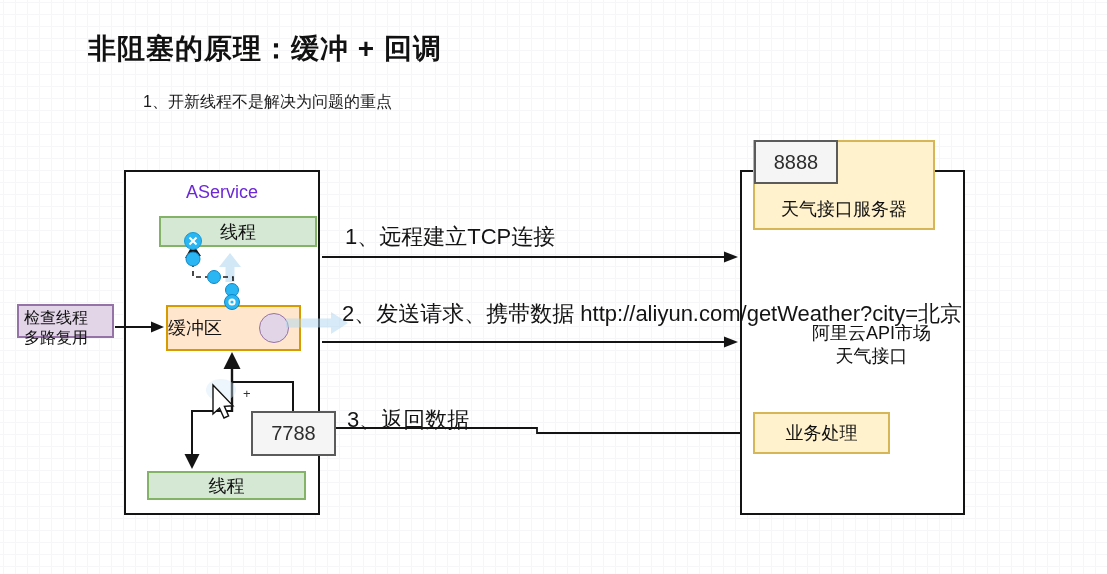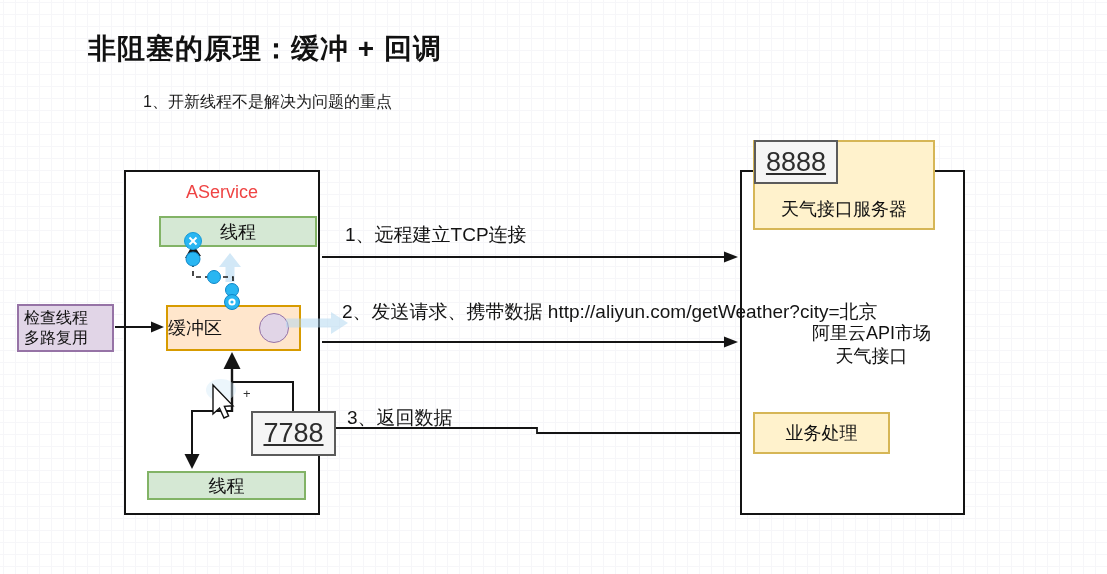--- a/index.html
+++ b/index.html
@@ -25,48 +25,48 @@
   }
   .notes {
     position: absolute; left: 143px; top: 90px;
     font-size: 16px; color: #1a1a1a; line-height: 23px; white-space: nowrap;
   }
 
   .shape { position: absolute; }
   .outline-box { background: #ffffff; border: 2px solid #141414; }
 
   .aservice { left: 124px; top: 170px; width: 196px; height: 345px; }
-  .aservice-title { text-align: center; padding-top: 10px; font-size: 18px; color: #ef4444; }
+  .aservice-title { text-align: center; padding-top: 10px; font-size: 18px; color: #6d28d9; }
 
   .green-box {
     background: #D5E8D4; border: 2px solid #82B366; color: #111;
     display: flex; align-items: center; justify-content: center; font-size: 18px; margin-left: 35px;
   }
   .thread-top { left: 124px; top: 216px; width: 158px; height: 31px; }
   .thread-bottom { left: 112px; top: 471px; width: 159px; height: 29px; }
 
   .buffer {
     left: 166px; top: 305px; width: 135px; height: 46px;
     background: #FFE6CC; border: 2px solid #D79B00; color: #111;
     display: flex; align-items: center; font-size: 18px; 
   }
   .buffer-circle {
     position: absolute; right: 10px; top: 6px; width: 30px; height: 30px;
     border-radius: 50%; background: #E1D5E7; border: 1.5px solid #9673A6;
   }
 
   .checker {
-    left: 17px; top: 304px; width: 97px; height: 48px;
+    left: 17px; top: 304px; width: 97px; height: 34px;
     background: #E1D5E7; border: 2px solid #9673A6; color: #111;
     font-size: 16px; line-height: 20px; padding: 2px 0 0 5px;
   }
 
   .gray-port {
     background: #F5F5F5; border: 2px solid #5b5b5b; color: #2d2d2d;
-    display: flex; align-items: center; justify-content: center; font-size: 27px; text-decoration: underline;
+    display: flex; align-items: center; justify-content: center; font-size: 20px;
   }
   .port7788 { left: 251px; top: 411px; width: 85px; height: 45px; }
   .port8888 { left: 754px; top: 140px; width: 84px; height: 44px; }
 
   .server { left: 740px; top: 170px; width: 225px; height: 345px; }
 
   .weather {
     left: 753px; top: 140px; width: 182px; height: 90px;
     background: #FFF2CC; border: 2px solid #D6B656; color: #111;
     display: flex; align-items: flex-end; justify-content: center;
@@ -75,21 +75,21 @@
   .api-text {
     left: 740px; top: 322px; width: 263px; position: absolute;
     text-align: center; font-size: 18px; line-height: 23px; color: #111;
   }
   .business {
     left: 753px; top: 412px; width: 137px; height: 42px;
     background: #FFF2CC; border: 2px solid #D6B656; color: #111;
     display: flex; align-items: center; justify-content: center; font-size: 18px;
   }
 
-  .flow-label { position: absolute; font-size: 19px; color: #141414; white-space: nowrap; z-index: 6; }
+  .flow-label { position: absolute; font-size: 22px; color: #141414; white-space: nowrap; z-index: 6; }
   .f1 { left: 345px; top: 222px; }
   .f2 { left: 342px; top: 299px; }
   .f3 { left: 347px; top: 405px; }
 
   .overlay { position: absolute; left: 0; top: 0; width: 1107px; height: 574px; z-index: 8; }
 </style>
 </head>
 <body>
 
 <div class="canvas">

